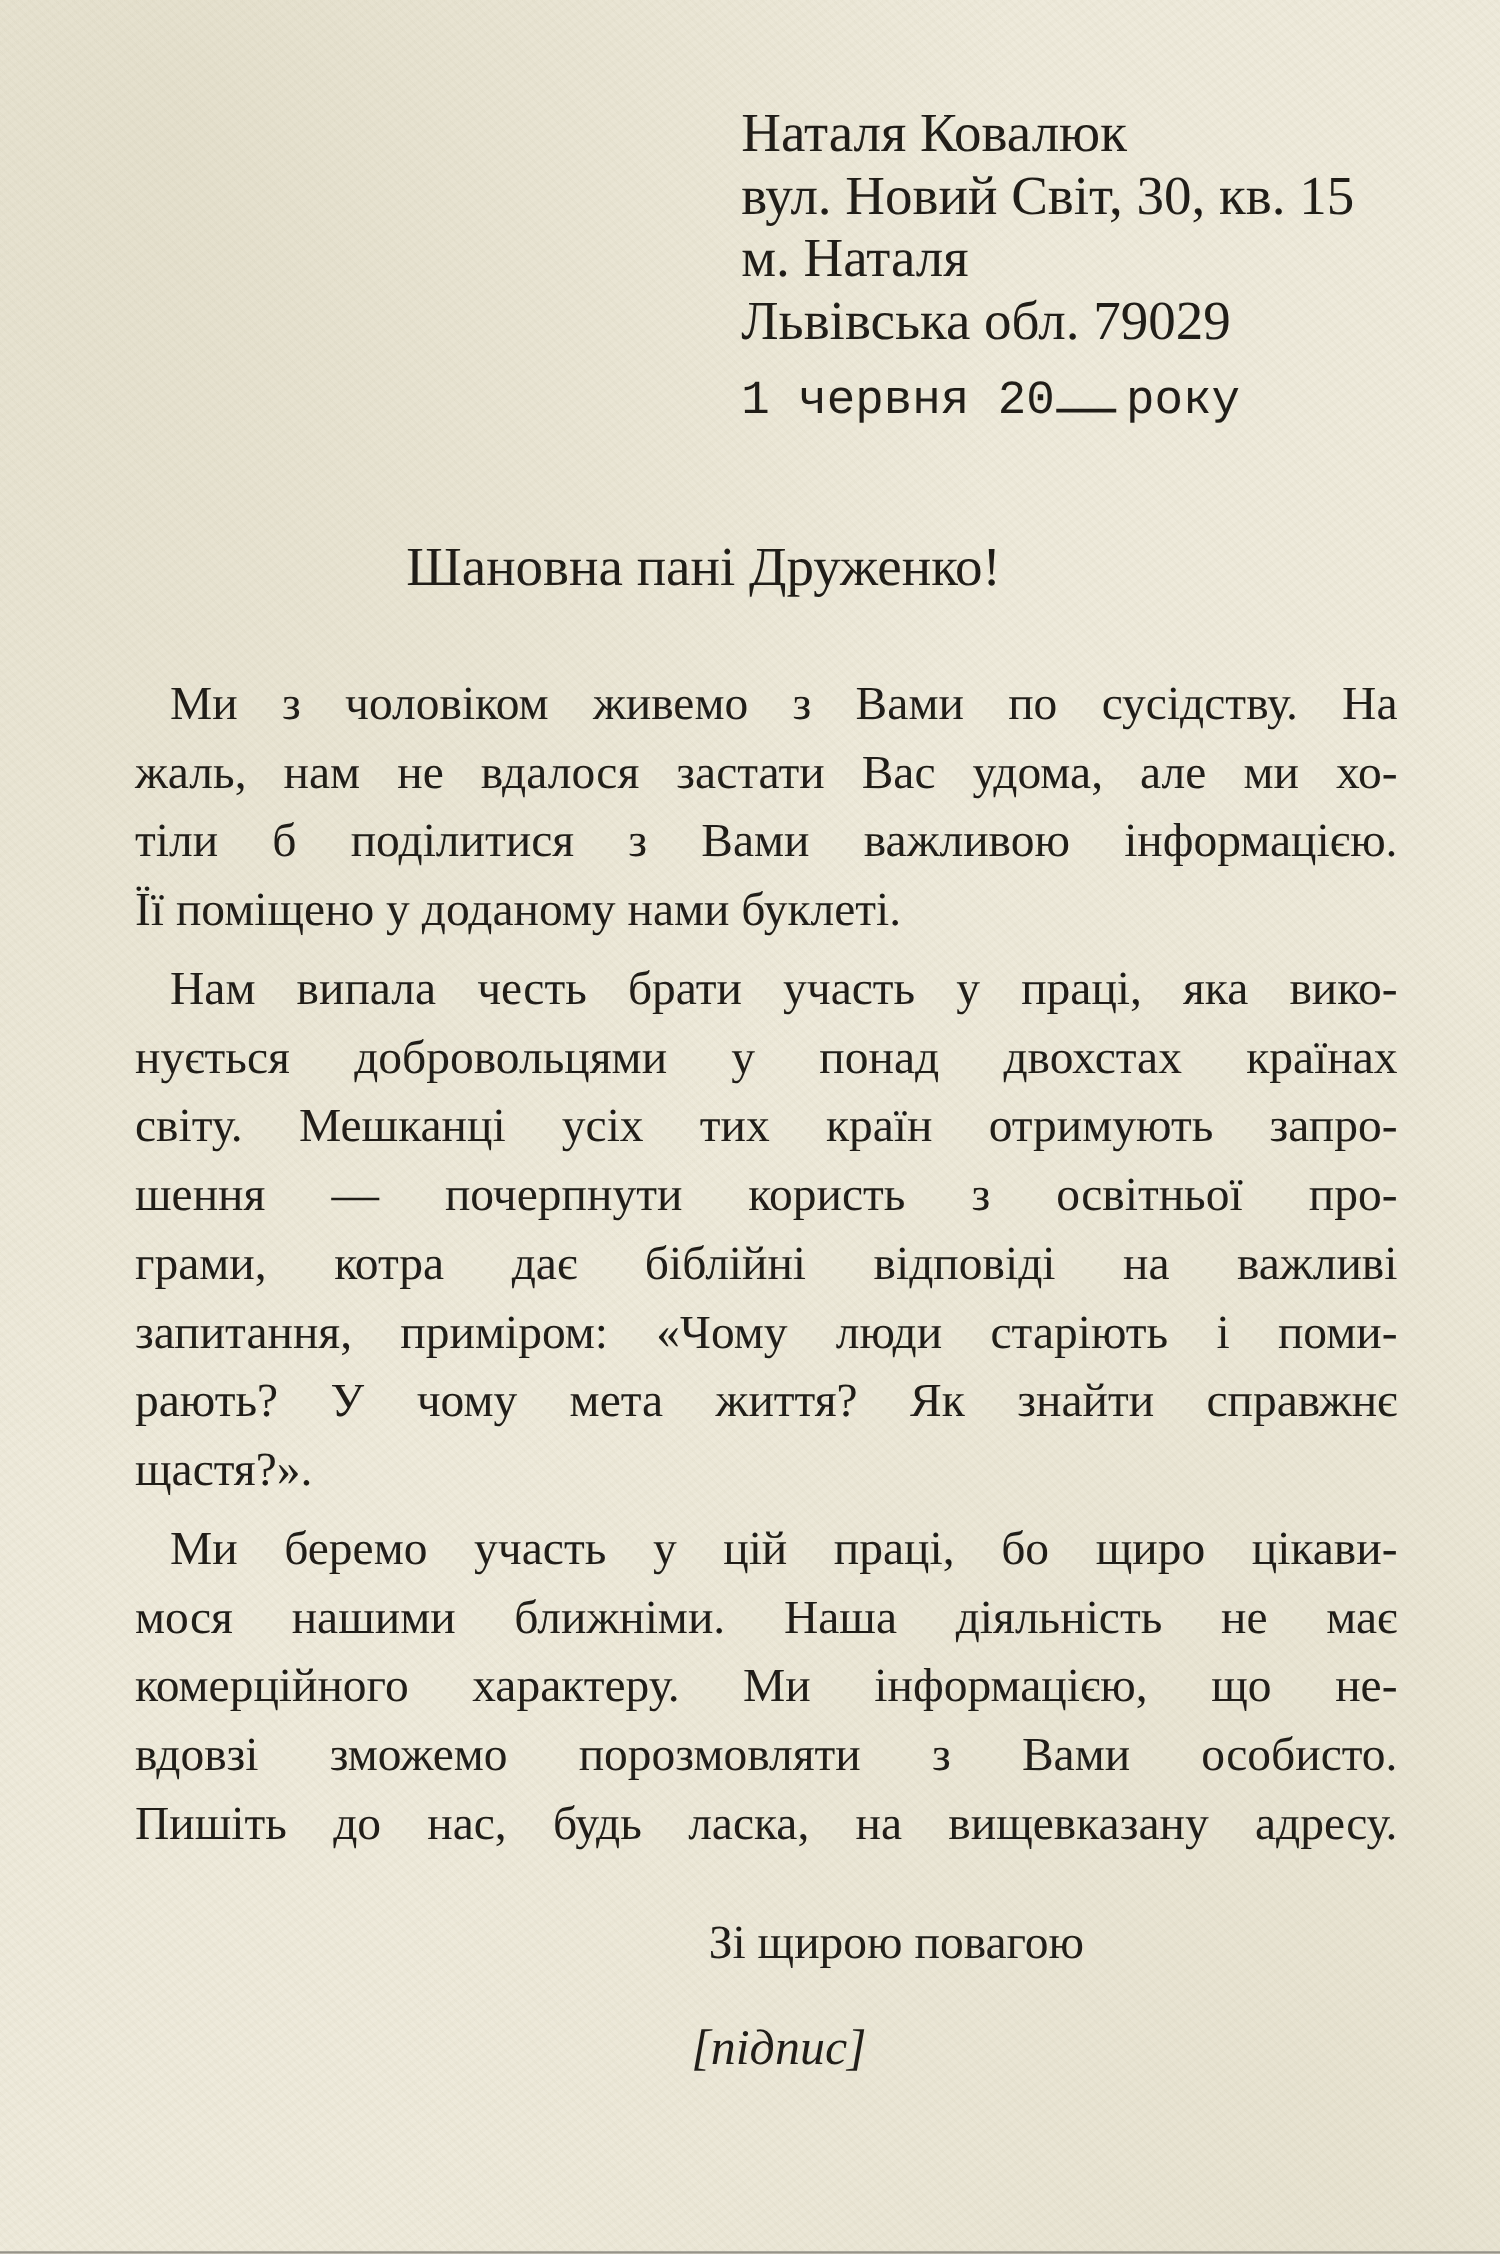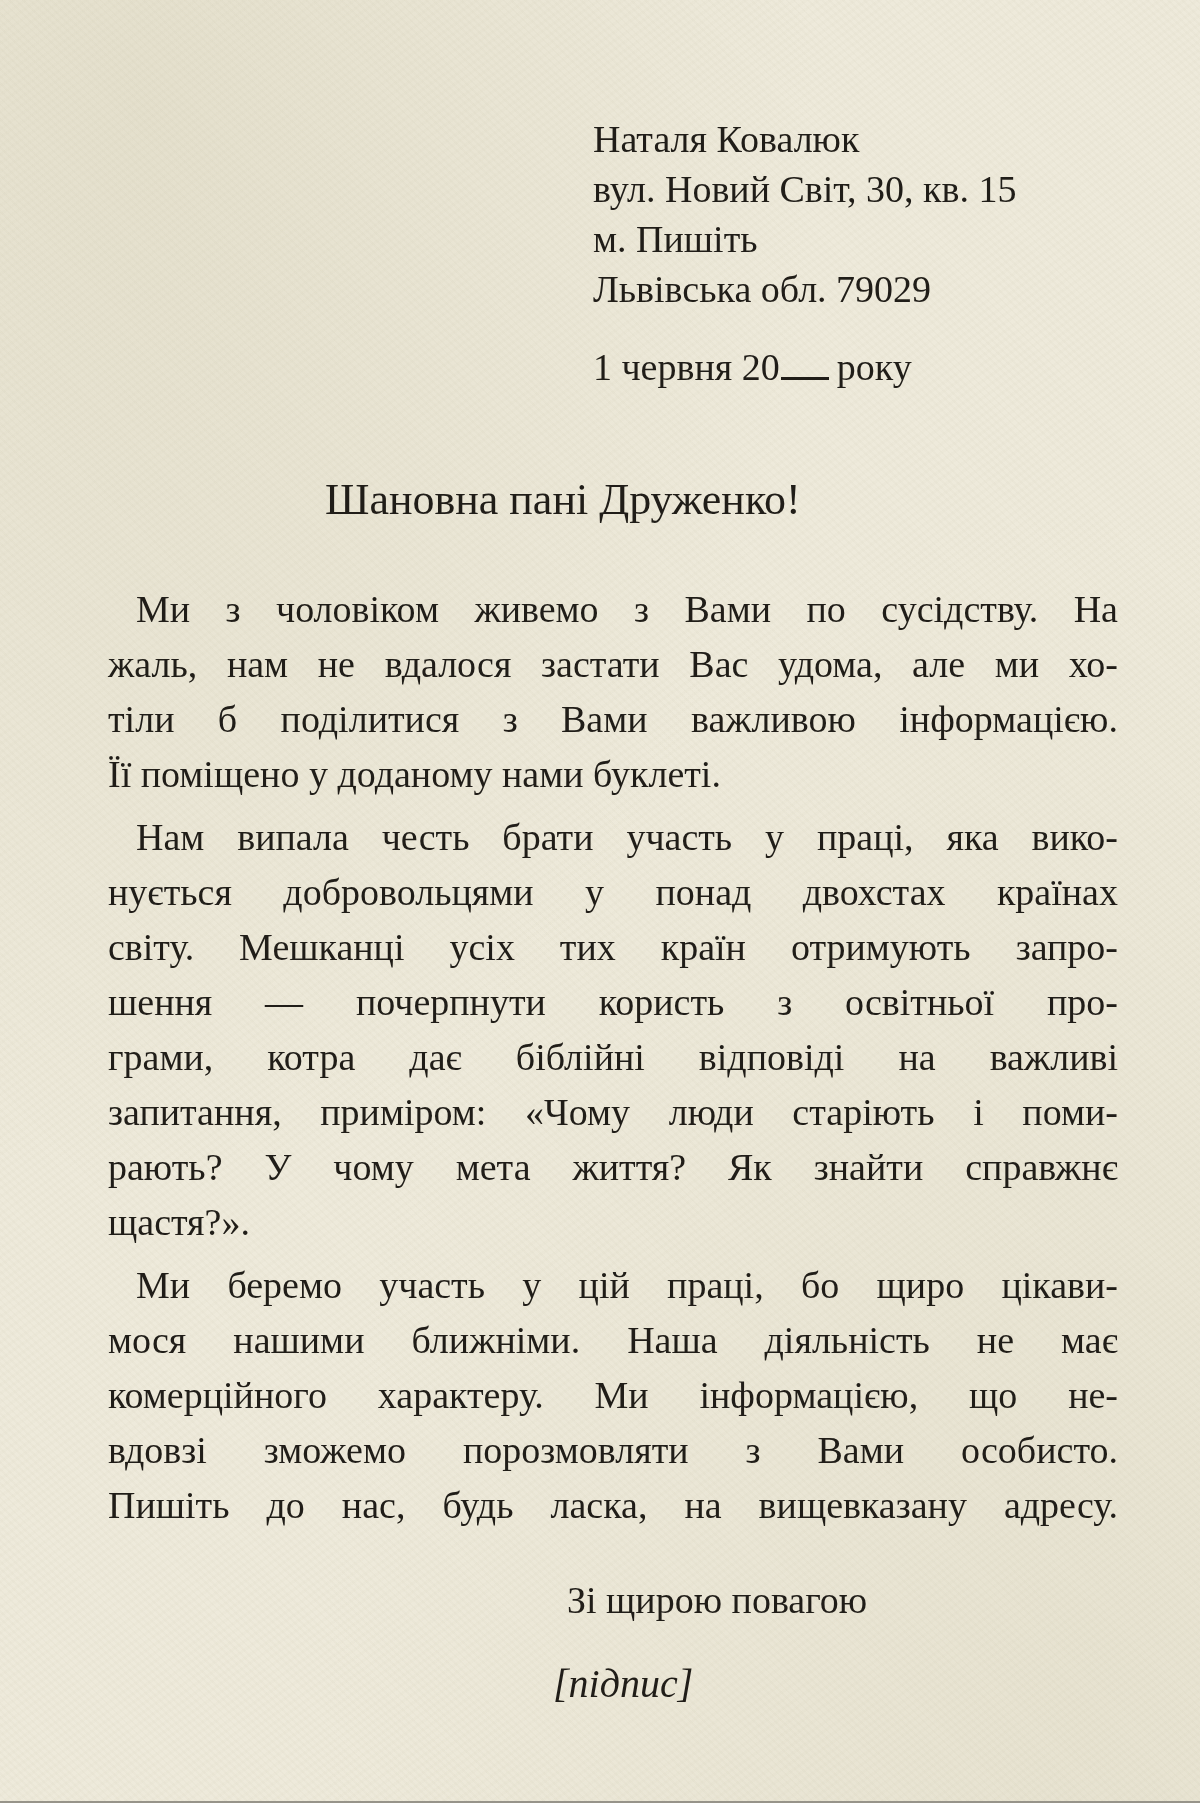--- a/index.html
+++ b/index.html
@@ -25,31 +25,32 @@
     content: "";
     position: absolute;
     left: 0; right: 0; bottom: 0;
     height: 2px;
     background: #97948a;
   }
   .letter { position: relative; width: 1200px; height: 1803px; }
 
   .sender {
     margin-left: 593px;
-    padding-top: 114px;
-    font-size: 38px;
+    padding-top: 82px;
+    font-size: 44px;
     line-height: 50px;
     white-space: nowrap;
   }
   .dateline {
     margin-left: 593px;
-    margin-top: 28px;
+    margin-top: 14px;
     font-size: 38px;
     line-height: 50px;
     white-space: nowrap;
+    font-family: Liberation Mono, monospace;
   }
   .blank {
     display: inline-block;
     width: 48px;
     border-bottom: 3px solid var(--ink);
     margin-right: 8px;
     margin-left: 1px;
   }
   .salutation {
     margin: 80px 0 0 325px;
@@ -86,21 +87,21 @@
   }
 </style>
 </head>
 <body>
 
 <div class="letter">
 
   <div class="sender">
     <div>Наталя Ковалюк</div>
     <div>вул. Новий Світ, 30, кв. 15</div>
-    <div>м. Пишіть</div>
+    <div>м. Наталя</div>
     <div>Львівська обл. 79029</div>
   </div>
 
   <div class="dateline"><span>1 червня 20</span><span class="blank"></span><span>року</span></div>
 
   <div class="salutation">Шановна пані Друженко!</div>
 
   <div class="body-block">
       <div class="para">
         <div class="line first">Ми з чоловіком живемо з Вами по сусідству. На</div>

